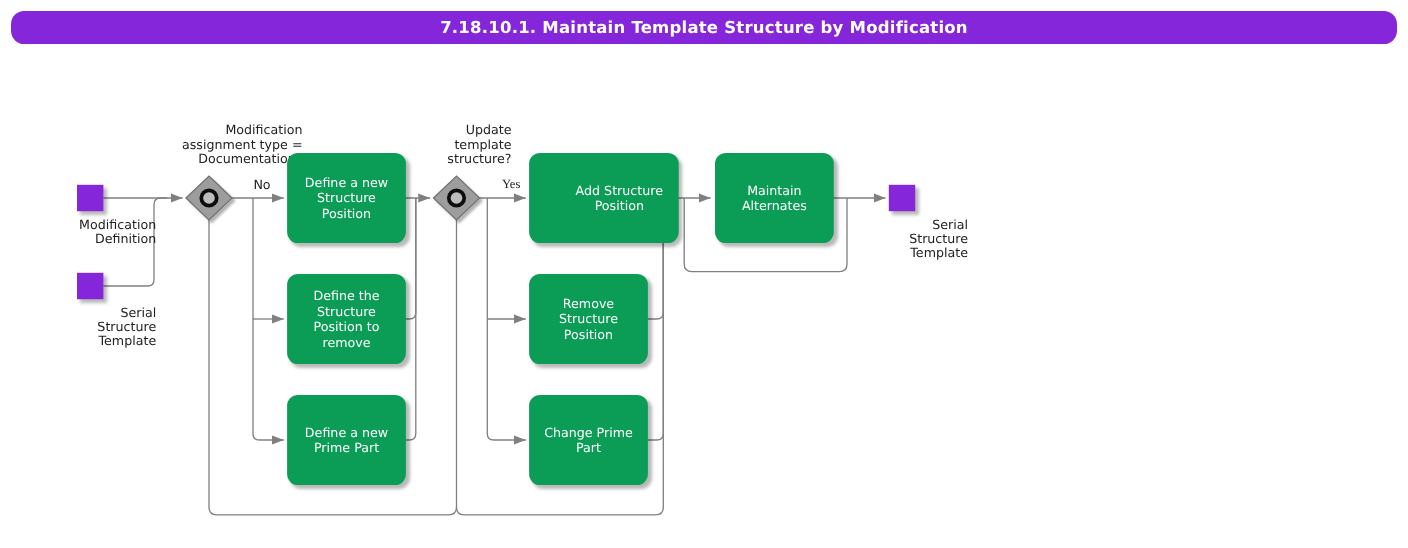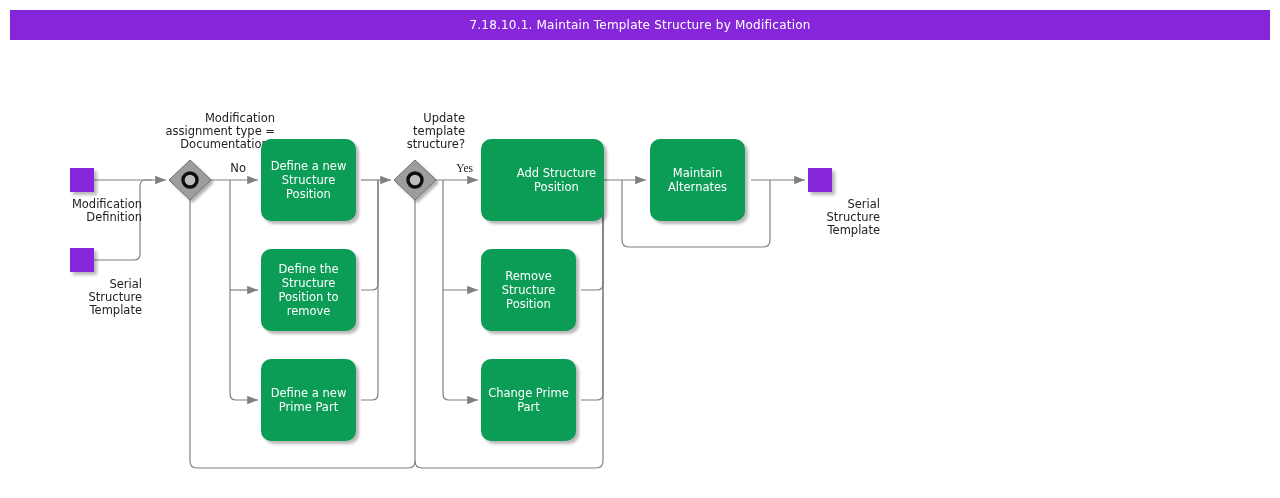--- a/index.html
+++ b/index.html
@@ -11,27 +11,28 @@
   html,body{margin:0;padding:0;}
   body{
     width:1280px;height:498px;background:#ffffff;
     font-family:"DejaVu Sans","Liberation Sans",sans-serif;
     position:relative;overflow:hidden;
   }
   .stage{position:absolute;left:0;top:0;width:1280px;height:498px;}
   .title-bar{
     position:absolute;left:10px;top:10px;width:1260px;height:30px;
     background:var(--purple);color:#ffffff;
-    font-size:12px;font-weight:normal;
+    font-size:15px;font-weight:bold;
     display:flex;align-items:center;justify-content:center;
     letter-spacing:.2px;
+    border-radius:12px;
   }
   svg.wires{position:absolute;left:0;top:0;}
   .activity{
-    position:absolute;width:95px;height:82px;border-radius:10px;
+    position:absolute;width:108px;height:82px;border-radius:10px;
     background:var(--green);color:#ffffff;
     display:flex;align-items:center;justify-content:center;
     text-align:center;font-size:11.5px;line-height:14px;
     white-space:pre-line;
     box-shadow:3px 3px 3px rgba(0,0,0,.28);
   }
   .start-square{
     position:absolute;width:24px;height:24px;background:var(--purple);
     box-shadow:3px 3px 3px rgba(0,0,0,.28);
   }

